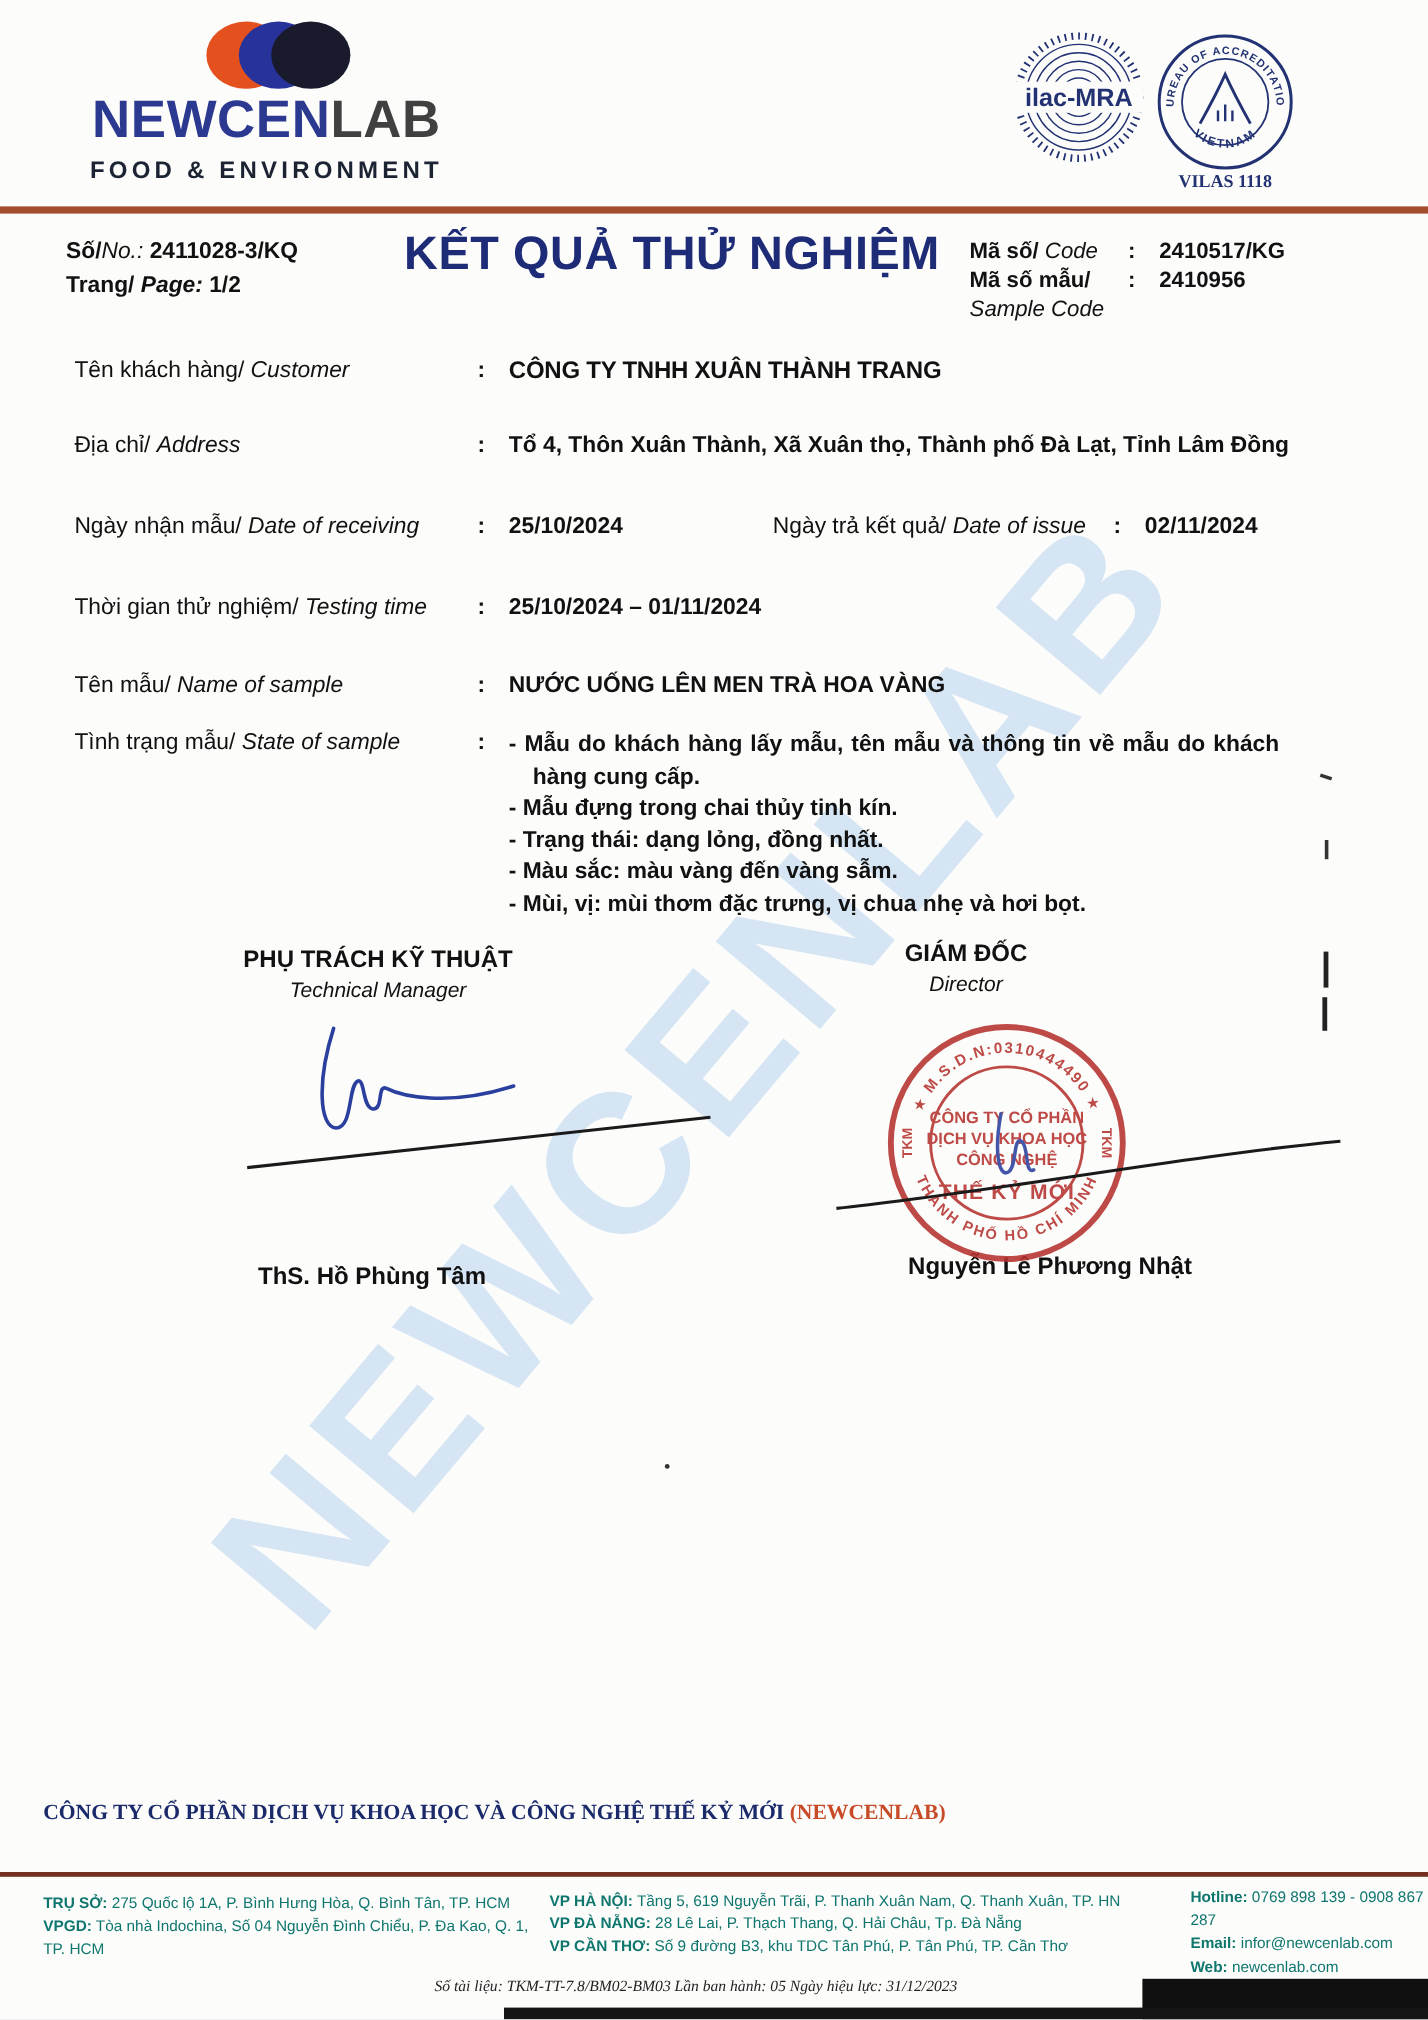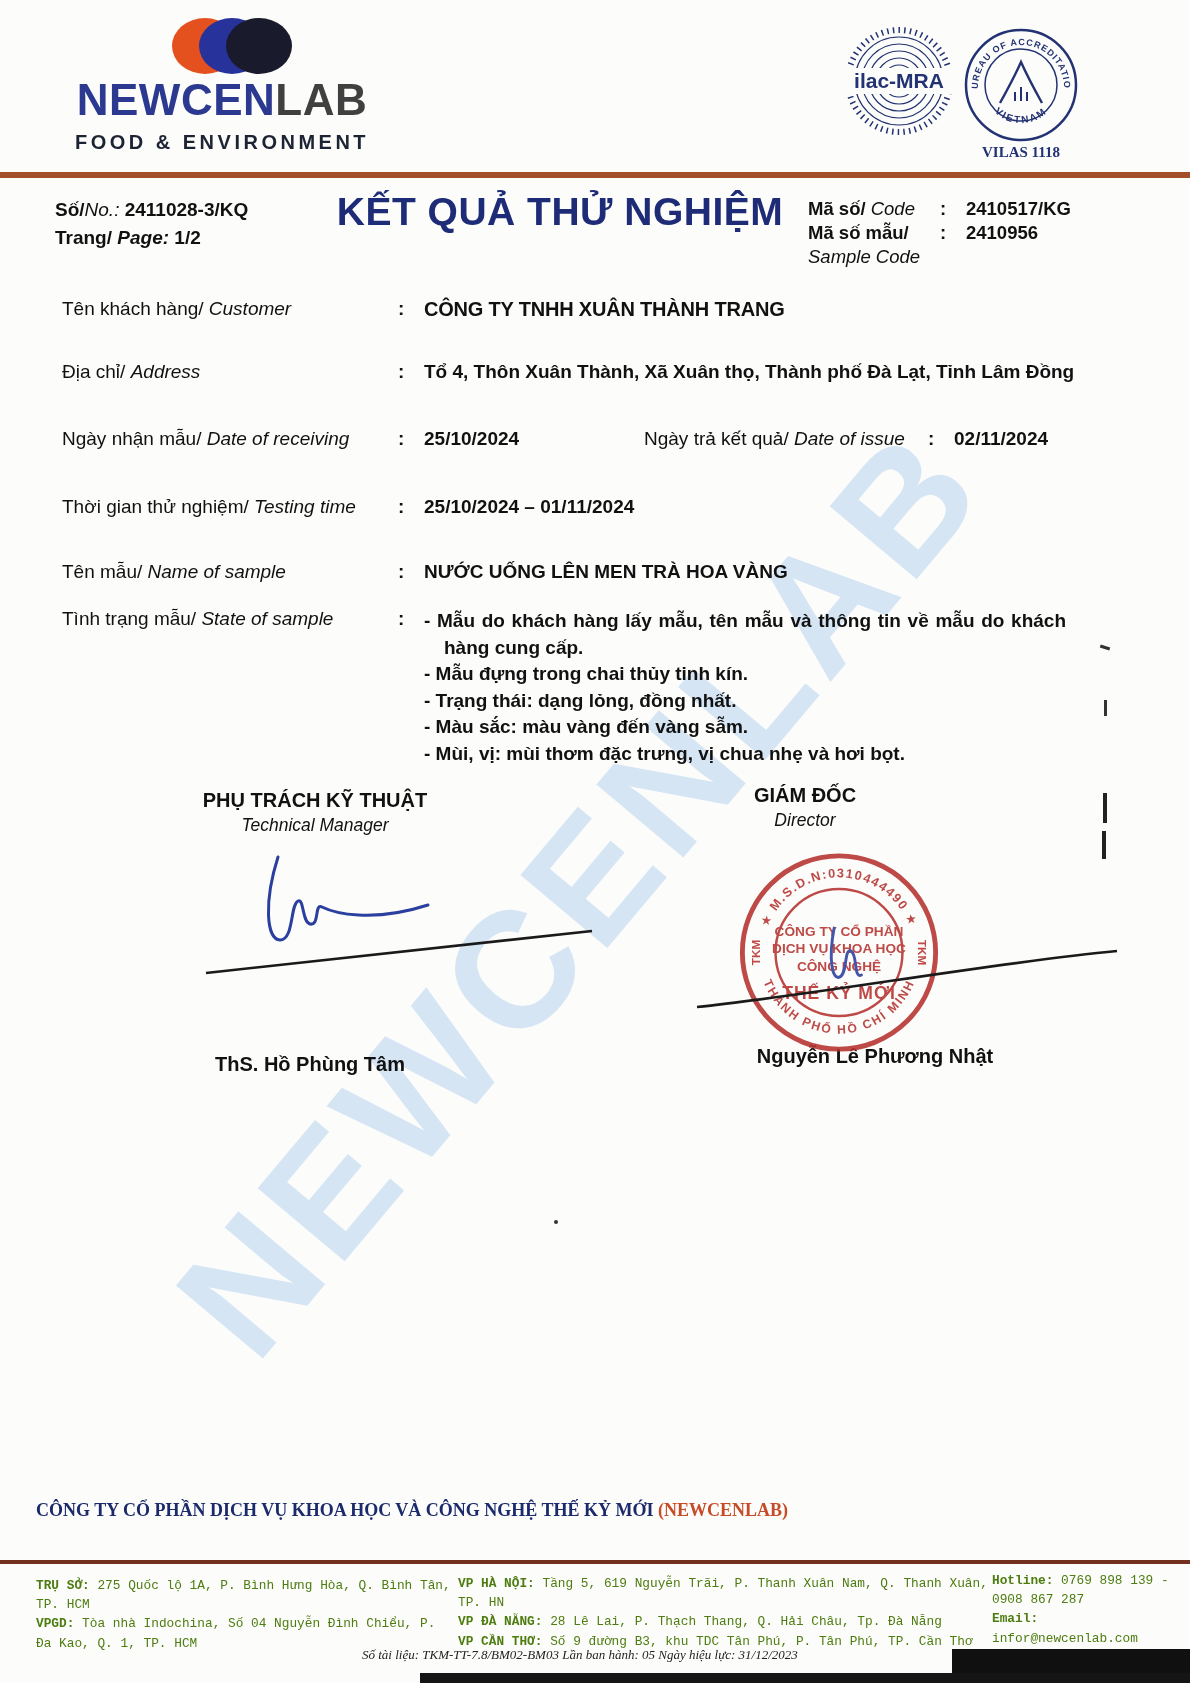--- a/index.html
+++ b/index.html
@@ -55,22 +55,22 @@
   
   .watermark { left:140px; top:1270px; transform:rotate(-50deg); transform-origin:0 0;
     font-size:165px; font-weight:bold; letter-spacing:8px; color:#b6d3ee; opacity:.55;
     white-space:nowrap; z-index:0; }
   .layer { position:absolute; inset:0; z-index:1; }
   
   .f-company { left:36px; top:1500px; font-family:"Liberation Serif","DejaVu Serif",serif;
     font-size:18px; font-weight:bold; color:#1b2a6b; }
   .f-company .suffix { color:#c84b28; }
   .rule-bot { left:0; top:1560px; width:1190px; height:4px; background:#73301f; }
-  .f-col { font-family:Liberation Mono, monospace; font-size:12.8px;
-    color:#4d7c0f; line-height:1.5; }
+  .f-col { font-family:Liberation Sans, sans-serif; font-size:12.8px;
+    color:#0f766e; line-height:1.5; }
   .f-col .f-label { font-weight:bold; }
   .f-col1 { left:36px; top:1576px; width:420px; }
   .f-col2 { left:458px; top:1574px; width:532px; }
   .f-col3 { left:992px; top:1571px; width:196px; }
   .f-ref { left:362px; top:1647px; font-family:"Liberation Serif","DejaVu Serif",serif;
     font-size:13px; font-style:italic; color:#222; }
   .blackbar { left:952px; top:1649px; width:238px; height:34px; background:#101010; z-index:5; }
   .blackstrip { left:420px; top:1673px; width:770px; height:10px; background:#151515; z-index:5; }
   .artifact { background:#333; }
 </style>

